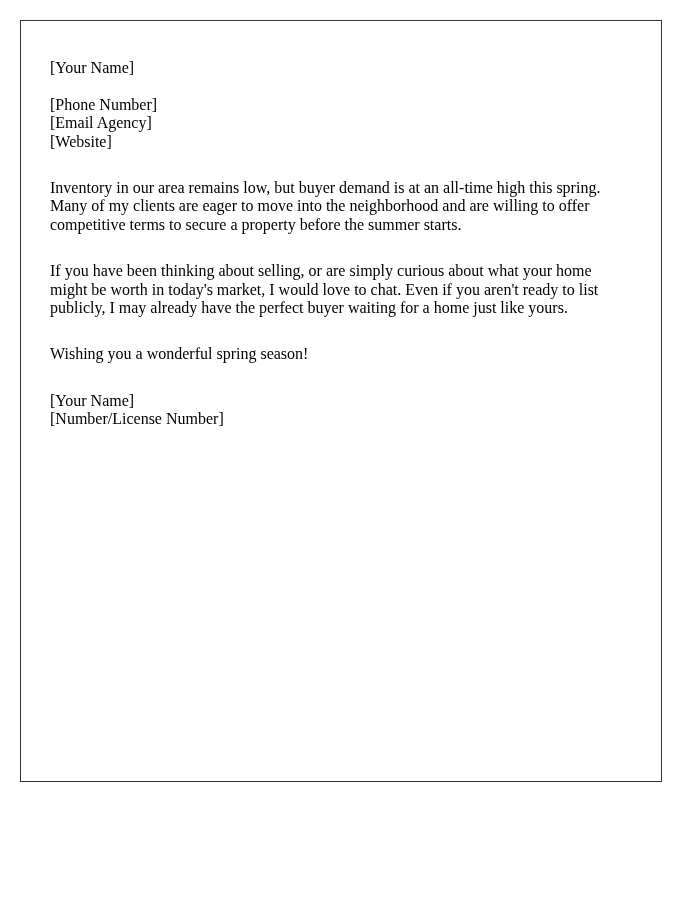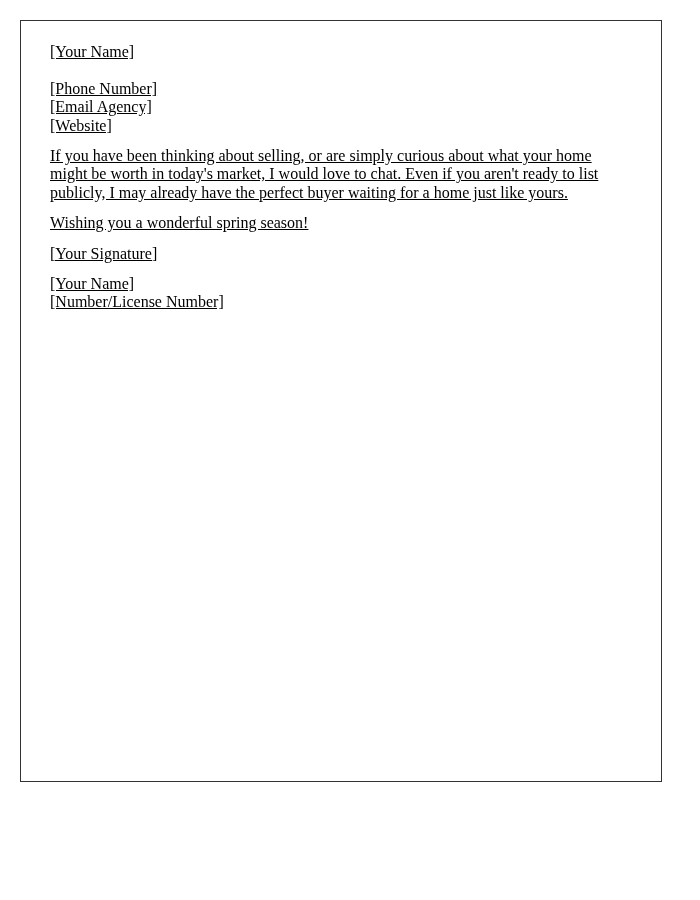--- a/index.html
+++ b/index.html
@@ -23,47 +23,46 @@
     height: 740px;         
     padding: 10px 29px;
     border: 1px solid #333333;
     background: #ffffff;
     font-size: 16px;
     line-height: 1.15;
     box-sizing: content-box;
     overflow: hidden;
   }
   .letter p {
-    margin: 12px 0;        
-    text-decoration: underline;
+    margin: 28px 0;        
   }
 </style>
 </head>
 <body>
 
 <div class="letter">
 
   <p>
     <span>[Your Name]</span><br>
     <br>
     <span>[Phone Number]</span><br>
     <span>[Email Agency]</span><br>
     <span>[Website]</span>
   </p>
 
 
 
 
+  <p>Inventory in our area remains low, but buyer demand is at an all-time high this spring. Many of my clients are eager to move into the neighborhood and are willing to offer competitive terms to secure a property before the summer starts.</p>
 
   <p>If you have been thinking about selling, or are simply curious about what your home might be worth in today's market, I would love to chat. Even if you aren't ready to list publicly, I may already have the perfect buyer waiting for a home just like yours.</p>
 
 
   <p>Wishing you a wonderful spring season!</p>
 
 
-  <p>[Your Signature]</p>
 
   <p>
     <span>[Your Name]</span><br>
     <span>[Number/License Number]</span>
   </p>
 
 </div>
 
 </body></html>

